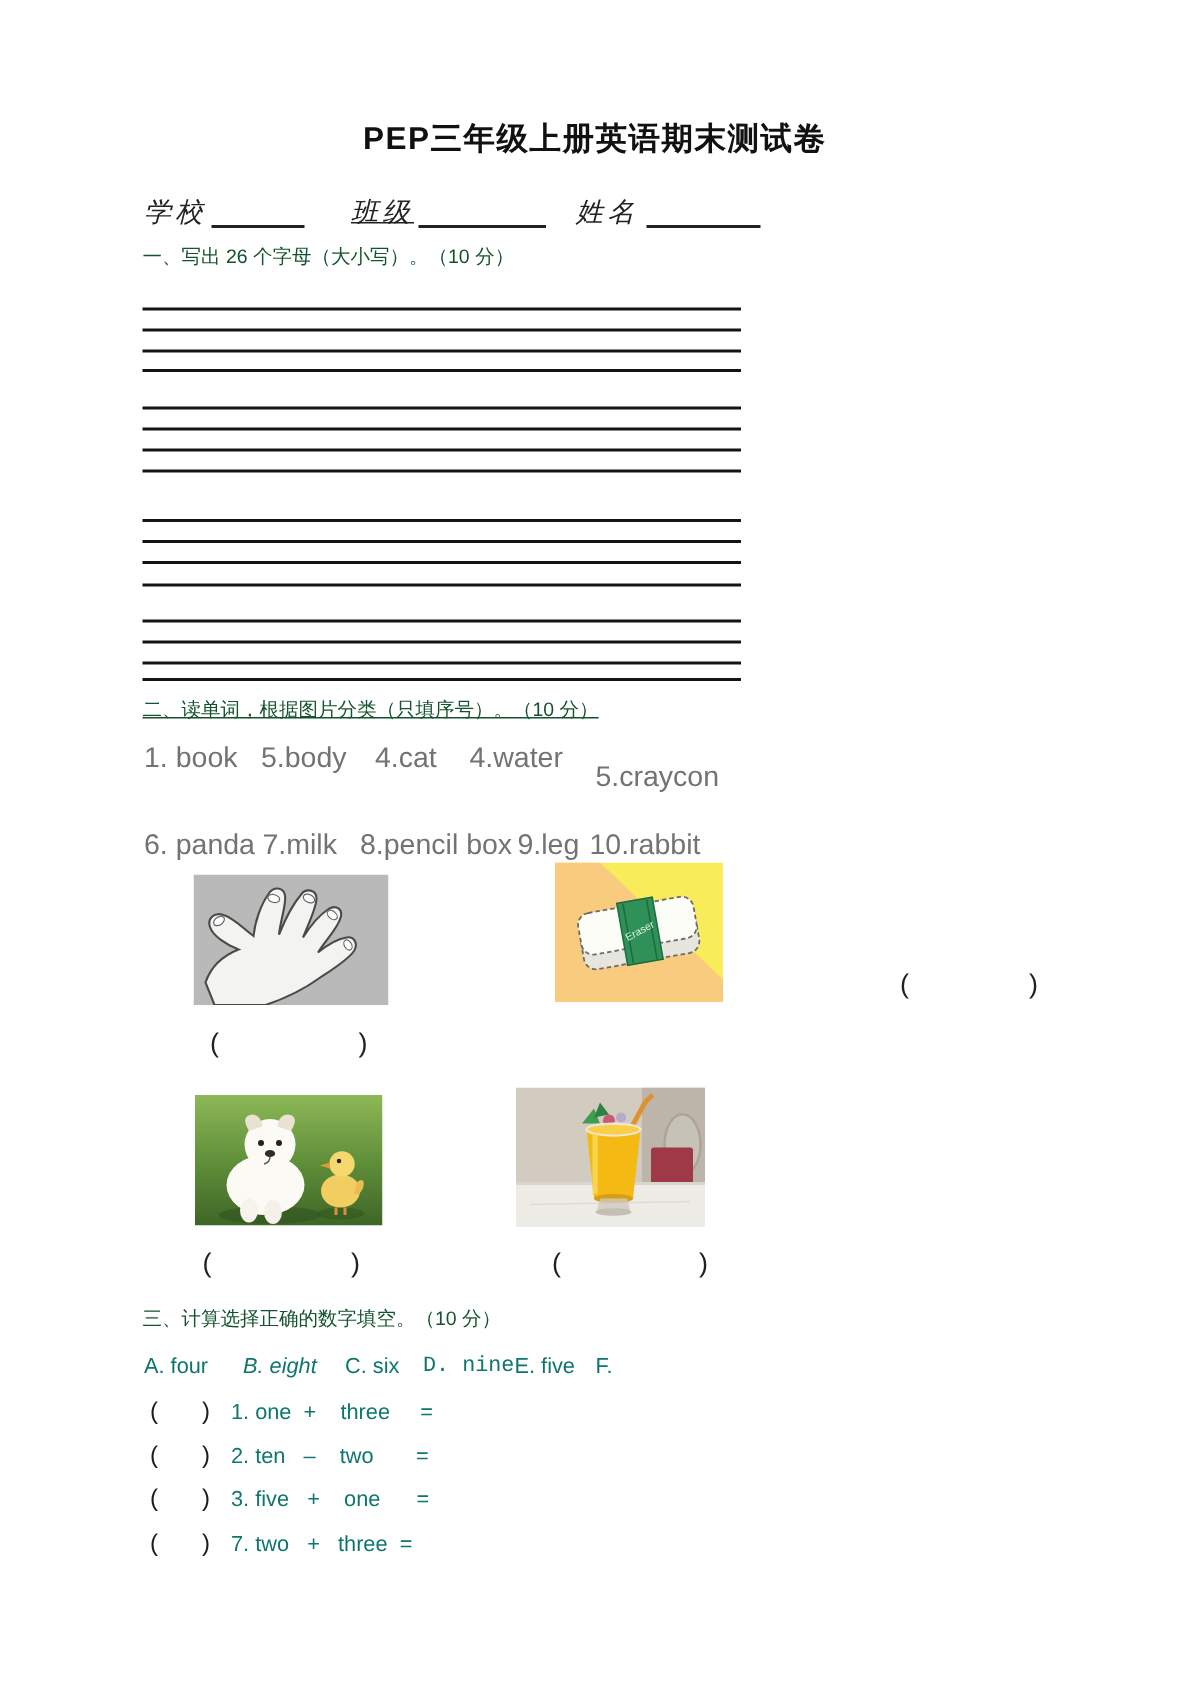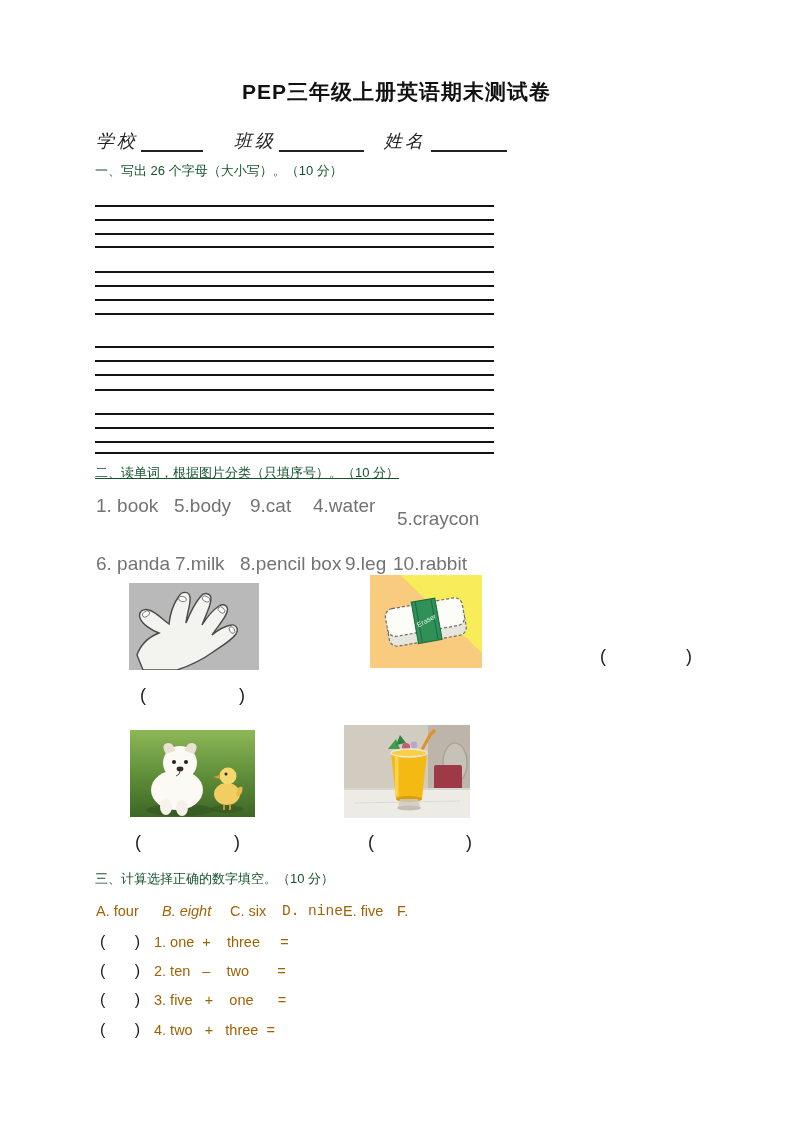--- a/index.html
+++ b/index.html
@@ -14,41 +14,41 @@
   }
   
   .info-label{
     font-family:"DejaVu Serif",serif;font-style:italic;
     font-size:18px;color:#222;top:129px;letter-spacing:3px;
   }
   .info-blank{top:130px;height:20px;border-bottom:2px solid #222;}
   
   .cn{font-size:13px;color:#14532d;}
   .en{font-size:19px;color:#737373;}
-  .small-en{font-size:14.5px;color:#a16207;}
+  .small-en{font-size:14.5px;color:#0f766e;}
   
   .wline{left:95px;width:399px;height:0;border-top:2px solid #141414;}
   
   .blank{
     display:flex;justify-content:space-between;align-items:center;
     font-size:18px;color:#222;height:22px;
   }
   .expr{white-space:pre;}
   .eq-row{display:flex;align-items:center;gap:14px;}
   .eq-blank{width:40px;display:flex;justify-content:space-between;font-size:16px;}
   svg{display:block;}
 </style>
 </head>
 <body>
 
 <div class="abs page-title">PEP三年级上册英语期末测试卷</div>
 
 <span class="abs info-label" style="left:96px;">学校</span>
 <span class="abs info-blank" style="left:141px;width:62px;"></span>
-<span class="abs info-label" style="left:234px;">班级</span>
+<span class="abs info-label" style="left:234px;text-decoration:underline;">班级</span>
 <span class="abs info-blank" style="left:279px;width:85px;"></span>
 <span class="abs info-label" style="left:384px;">姓名</span>
 <span class="abs info-blank" style="left:431px;width:76px;"></span>
 
 <div class="abs cn" style="left:95px;top:162px;">一、写出 26 个字母（大小写）。（10 分）</div>
 
 <div>
   <div class="abs wline" style="top:205px;"></div>
   <div class="abs wline" style="top:219px;"></div>
   <div class="abs wline" style="top:233px;"></div>
@@ -70,21 +70,21 @@
   <div class="abs wline" style="top:413px;"></div>
   <div class="abs wline" style="top:427px;"></div>
   <div class="abs wline" style="top:441px;"></div>
   <div class="abs wline" style="top:452px;"></div>
 </div>
 
 <div class="abs cn" style="left:95px;top:464px;text-decoration:underline;">二、读单词，根据图片分类（只填序号）。（10 分）</div>
 
 <span class="abs en" style="left:96px;top:495px;">1. book</span>
 <span class="abs en" style="left:174px;top:495px;">5.body</span>
-<span class="abs en" style="left:250px;top:495px;">9.cat</span>
+<span class="abs en" style="left:250px;top:495px;">4.cat</span>
 <span class="abs en" style="left:313px;top:495px;">4.water</span>
 <span class="abs en" style="left:397px;top:508px;">5.craycon</span>
 
 <span class="abs en" style="left:96px;top:553px;">6. panda</span>
 <span class="abs en" style="left:175px;top:553px;">7.milk</span>
 <span class="abs en" style="left:240px;top:553px;">8.pencil box</span>
 <span class="abs en" style="left:345px;top:553px;">9.leg</span>
 <span class="abs en" style="left:393px;top:553px;">10.rabbit</span>
 
 <div class="abs" style="left:129px;top:583px;">
@@ -224,14 +224,14 @@
     <span>(</span>
     <span>)</span>
   </span>
   <span class="small-en expr">3. five   +    one      =</span>
 </div>
 <div class="abs eq-row" style="left:100px;top:1021px;">
   <span class="eq-blank">
     <span>(</span>
     <span>)</span>
   </span>
-  <span class="small-en expr">4. two   +   three  =</span>
+  <span class="small-en expr">7. two   +   three  =</span>
 </div>
 
 </body></html>

